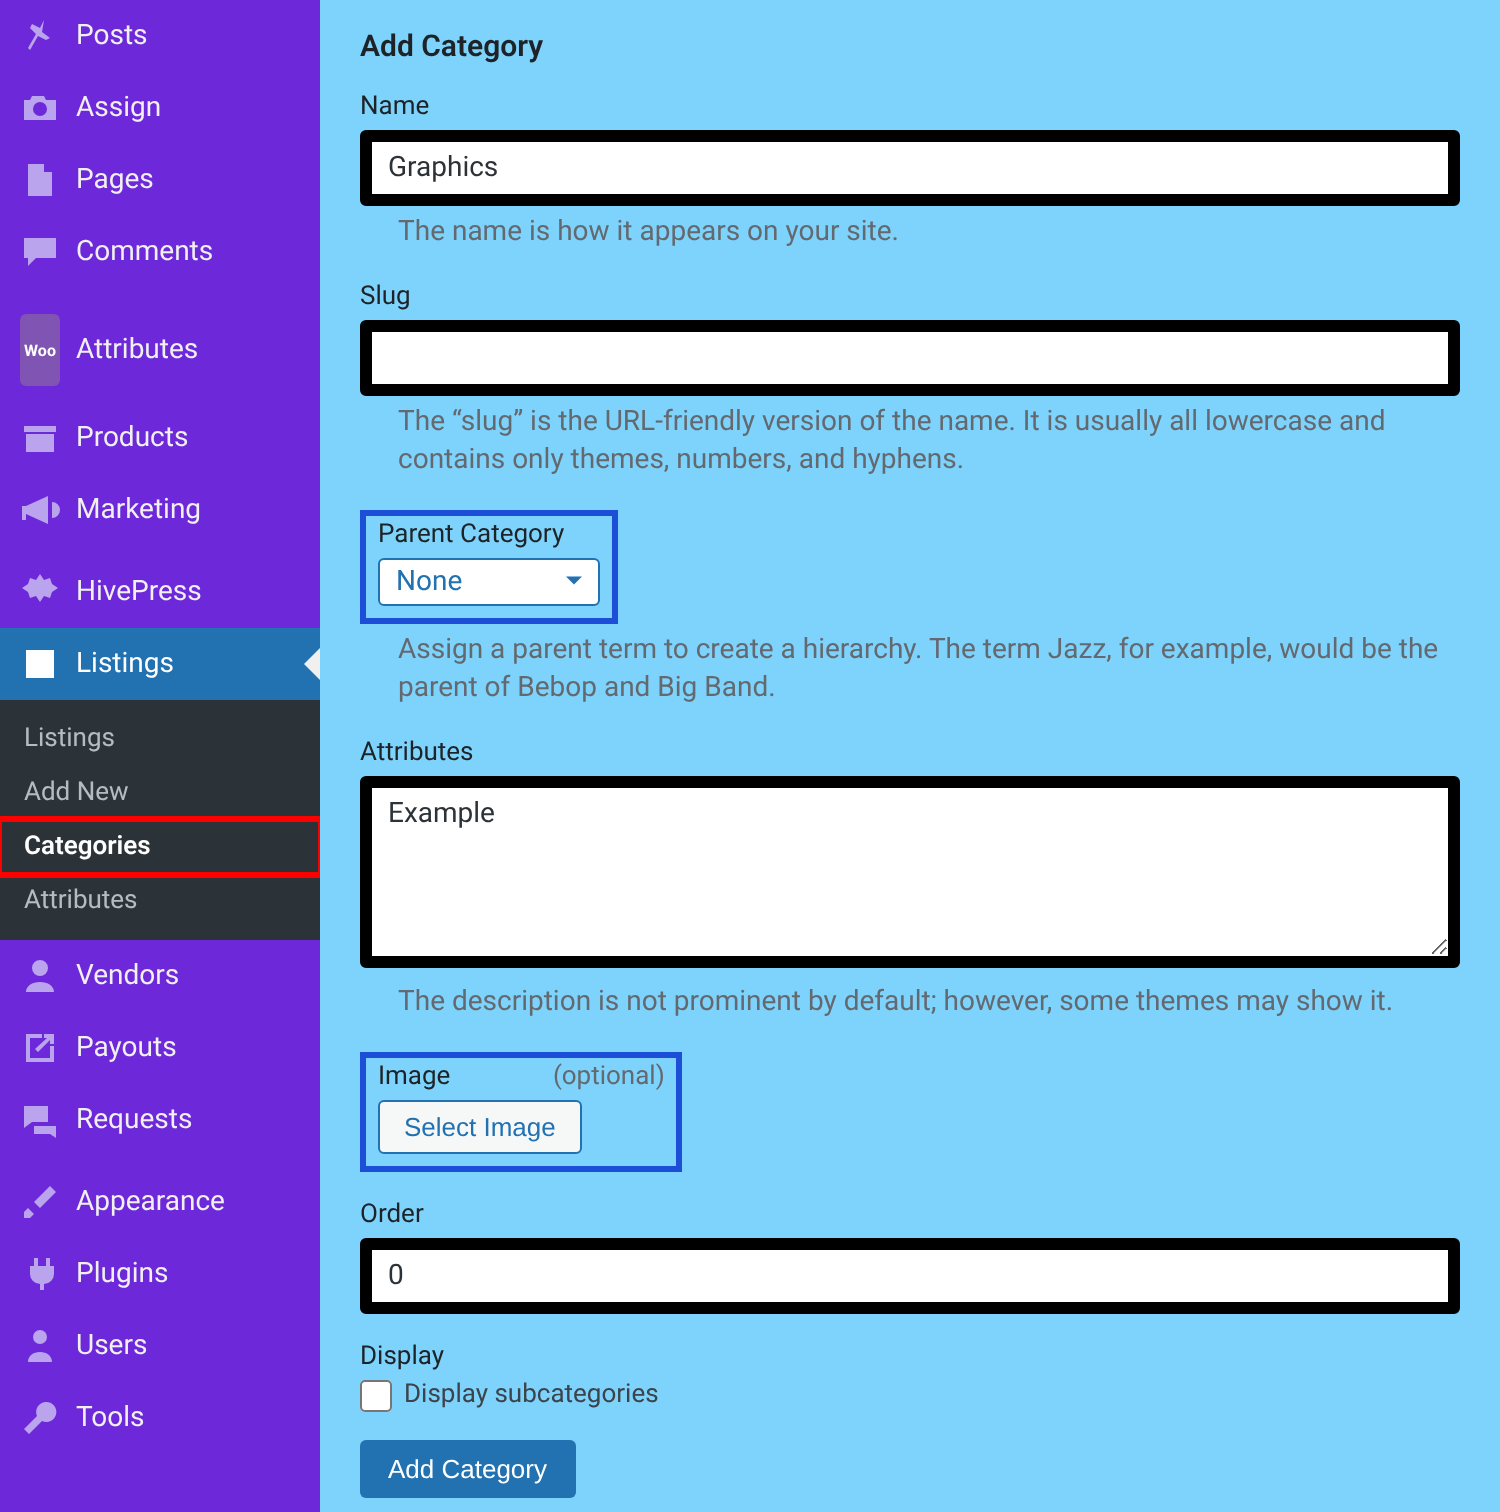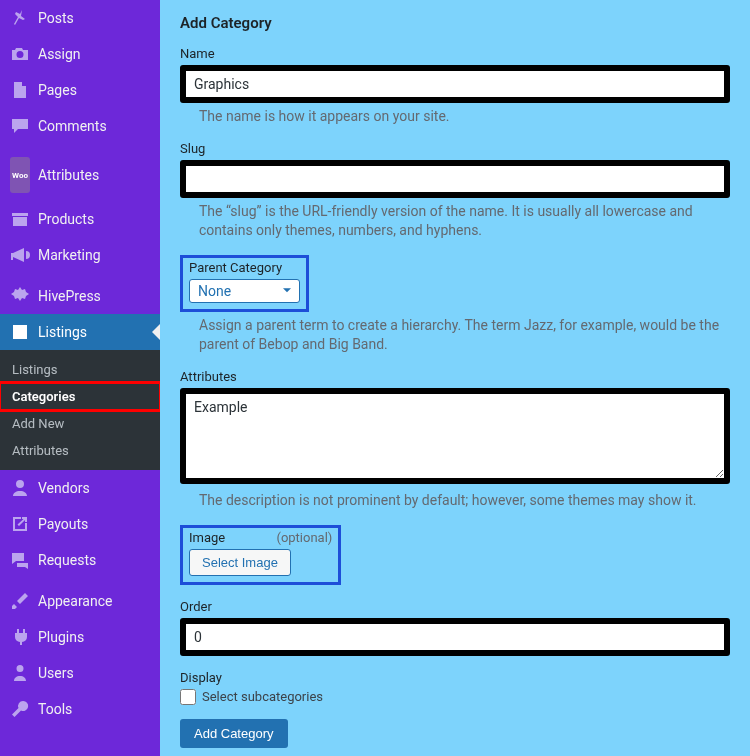--- a/index.html
+++ b/index.html
@@ -247,22 +247,22 @@
     <span class="sidebar-icon">
       <svg viewBox="0 0 20 20">
           <path d="M3 3h14v14H3V3zm2 3h10v2H5V6zm0 3h10v2H5V9zm0 3h7v2H5v-2z"></path>
         </svg>
     </span>
     <span>Listings</span>
   </div>
 
   <div class="submenu">
     <div class="submenu-item">Listings</div>
+    <div class="submenu-item">Add New</div>
     <div class="submenu-item current hl-red">Categories</div>
-    <div class="submenu-item">Add New</div>
     <div class="submenu-item">Attributes</div>
   </div>
 
   <div class="sidebar-item">
     <span class="sidebar-icon">
       <svg viewBox="0 0 20 20">
           <path d="M10 10a4 4 0 100-8 4 4 0 000 8zm-7 8c0-3 3-5 7-5s7 2 7 5H3z"></path>
         </svg>
     </span>
     <span>Vendors</span>
@@ -365,18 +365,18 @@
 
   <div class="form-field">
     <label class="field-label">Order</label>
     <input type="text" value="0" style="">
   </div>
 
   <div class="form-field">
     <label class="field-label">Display</label>
     <div class="checkbox-row">
       <input type="checkbox" style="">
-      <span>Select subcategories</span>
+      <span>Display subcategories</span>
     </div>
   </div>
 
   <button class="btn-primary">Add Category</button>
 </div>
 
 </body></html>

